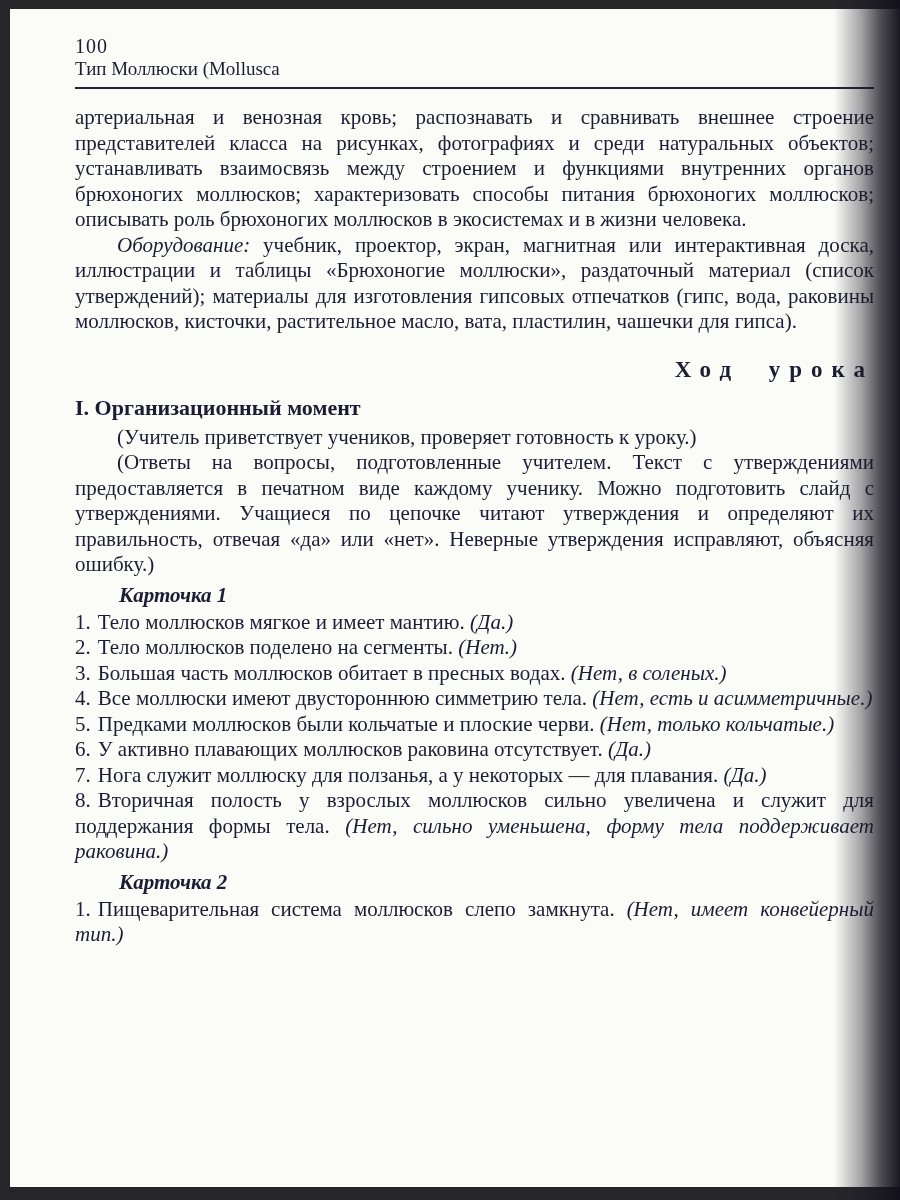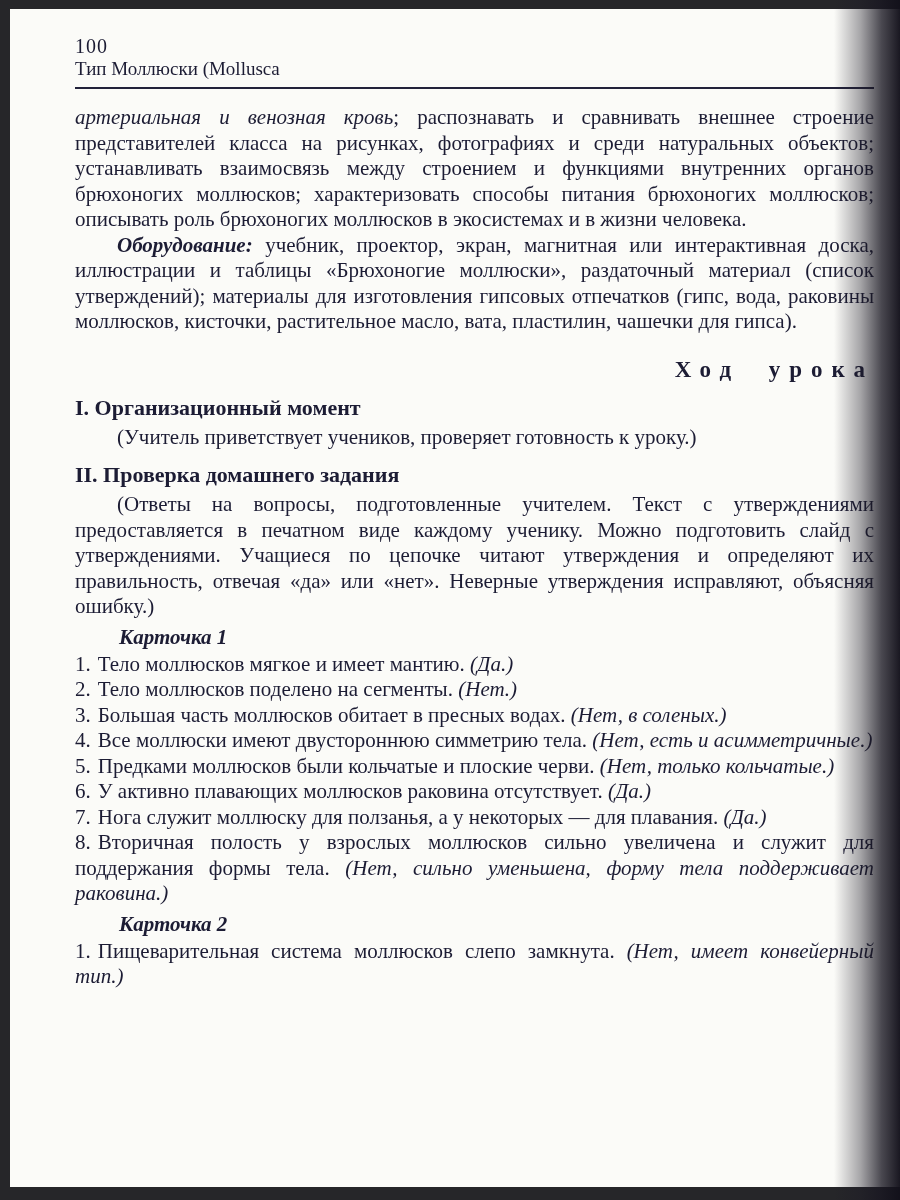--- a/index.html
+++ b/index.html
@@ -48,22 +48,22 @@
   }
   .header .pagenum { letter-spacing: 1px; }
   .header .htitle { font-size: 19px; }
   p { margin: 0; }
   .body {
     font-size: 21px;
     line-height: 25.5px;
     text-align: justify;
   }
   .indent { text-indent: 42px; }
-  .lead-bi { font-weight: bold; font-style: italic; }
-  .lead-i { font-style: italic; }
+  .lead-bi { font-weight: normal; font-style: italic; }
+  .lead-i { }
   .lesson-heading {
     margin: 22px 0 8px 0;
     text-align: right;
     font-size: 23px;
     font-weight: bold;
     letter-spacing: 9px;
     word-spacing: 14px;
   }
   .section-title {
     font-family: Liberation Serif, serif;
@@ -98,21 +98,20 @@
 
     <p class="body"><span class="lead-i">артериальная и венозная кровь</span><span>; распознавать и сравнивать внешнее строение представителей класса на рисунках, фотографиях и среди натуральных объектов; устанавливать взаимосвязь между строением и функциями внутренних органов брюхоногих моллюсков; характеризовать способы питания брюхоногих моллюсков; описывать роль брюхоногих моллюсков в экосистемах и в жизни человека.</span></p>
 
     <p class="body indent"><span class="lead-bi">Оборудование:</span><span> учебник, проектор, экран, магнитная или интерактивная доска, иллюстрации и таблицы «Брюхоногие моллюски», раздаточный материал (список утверждений); материалы для изготовления гипсовых отпечатков (гипс, вода, раковины моллюсков, кисточки, растительное масло, вата, пластилин, чашечки для гипса).</span></p>
 
     <div class="lesson-heading">Ход урока</div>
 
     <div class="section-title">I. Организационный момент</div>
     <p class="body indent">(Учитель приветствует учеников, проверяет готовность к уроку.)</p>
 
-    <div class="section-title">II. Проверка домашнего задания</div>
     <p class="body indent">(Ответы на вопросы, подготовленные учителем. Текст с утверждениями предоставляется в печатном виде каждому ученику. Можно подготовить слайд с утверждениями. Учащиеся по цепочке читают утверждения и определяют их правильность, отвечая «да» или «нет». Неверные утверждения исправляют, объясняя ошибку.)</p>
 
     <div class="card-title">Карточка 1</div>
 
     <div>
       <p class="item"><span class="num">1.</span><span>Тело моллюсков мягкое и имеет мантию. </span><span class="ans">(Да.)</span></p>
       <p class="item"><span class="num">2.</span><span>Тело моллюсков поделено на сегменты. </span><span class="ans">(Нет.)</span></p>
       <p class="item"><span class="num">3.</span><span>Большая часть моллюсков обитает в пресных водах. </span><span class="ans">(Нет, в соленых.)</span></p>
       <p class="item"><span class="num">4.</span><span>Все моллюски имеют двустороннюю симметрию тела. </span><span class="ans">(Нет, есть и асимметричные.)</span></p>
       <p class="item"><span class="num">5.</span><span>Предками моллюсков были кольчатые и плоские черви. </span><span class="ans">(Нет, только кольчатые.)</span></p>

